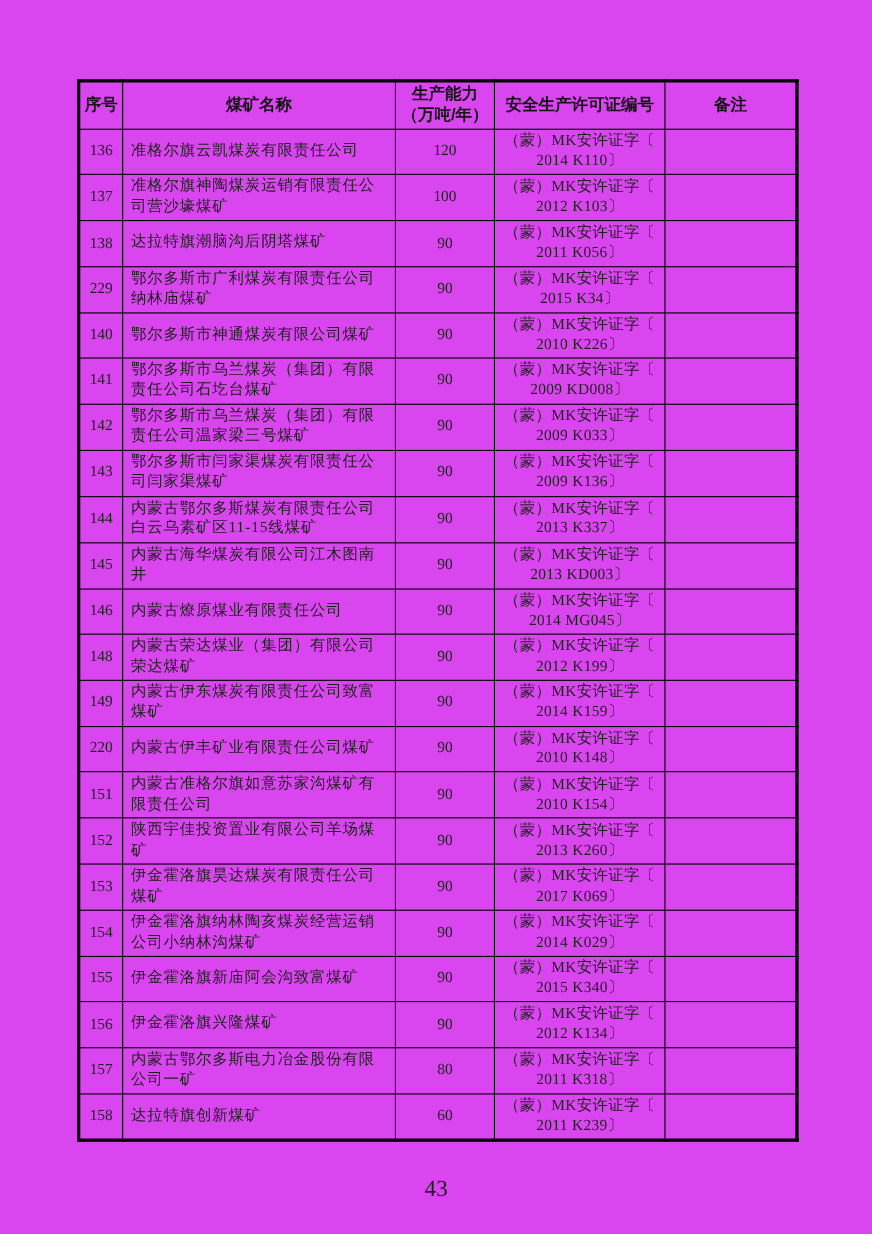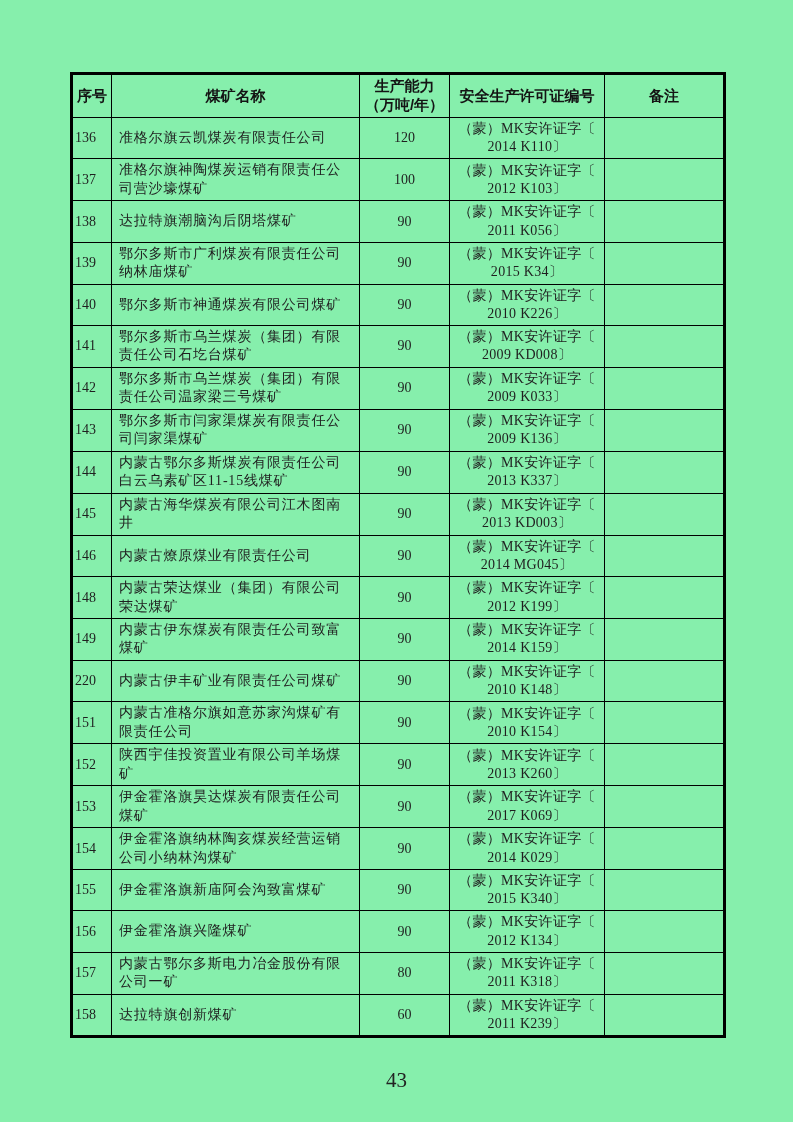--- a/index.html
+++ b/index.html
@@ -8,21 +8,21 @@
     width: 793px; height: 1122px;
     font-family: "Liberation Serif", "DejaVu Serif", serif;
     color: #1c1c1c;
     position: relative;
     overflow: hidden;
   }
   .page {
     position: absolute;
     left: 0; top: 0;
     width: 793px; height: 1122px;
-    background: #86efac;
+    background: #d946ef;
   }
   table.mine-table {
     position: absolute;
     left: 70px; top: 72px;
     width: 653px;
     border-collapse: collapse;
     table-layout: fixed;
     border: 3px solid #000;
   }
   .mine-table th, .mine-table td {
@@ -39,20 +39,21 @@
     line-height: 1.25;
     color: #141414;
   }
   col.w-no      { width: 40px; }
   col.w-name    { width: 248px; }
   col.w-cap     { width: 90px; }
   col.w-lic     { width: 155px; }
   col.w-remark  { width: 120px; }
   .mine-table tbody td { height: 40px; font-size: 14px; color: #1f1f1f; }
   td.c-no {
+    text-align: center;
     font-size: 14px;
     padding: 0 2px;
   }
   td.c-name {
     text-align: left;
     padding: 2px 6px 2px 7px;
     line-height: 1.32;
     letter-spacing: 0.8px;
   }
   td.c-cap {
@@ -126,21 +127,21 @@
           <td class="c-no">138</td>
           <td class="c-name">达拉特旗潮脑沟后阴塔煤矿</td>
           <td class="c-cap">90</td>
           <td class="c-lic">
             <div>（蒙）MK安许证字〔</div>
             <div>2011 K056〕</div>
           </td>
           <td class="c-remark"></td>
         </tr>
         <tr>
-          <td class="c-no">139</td>
+          <td class="c-no">229</td>
           <td class="c-name">鄂尔多斯市广利煤炭有限责任公司纳林庙煤矿</td>
           <td class="c-cap">90</td>
           <td class="c-lic">
             <div>（蒙）MK安许证字〔</div>
             <div>2015 K34〕</div>
           </td>
           <td class="c-remark"></td>
         </tr>
         <tr>
           <td class="c-no">140</td>

